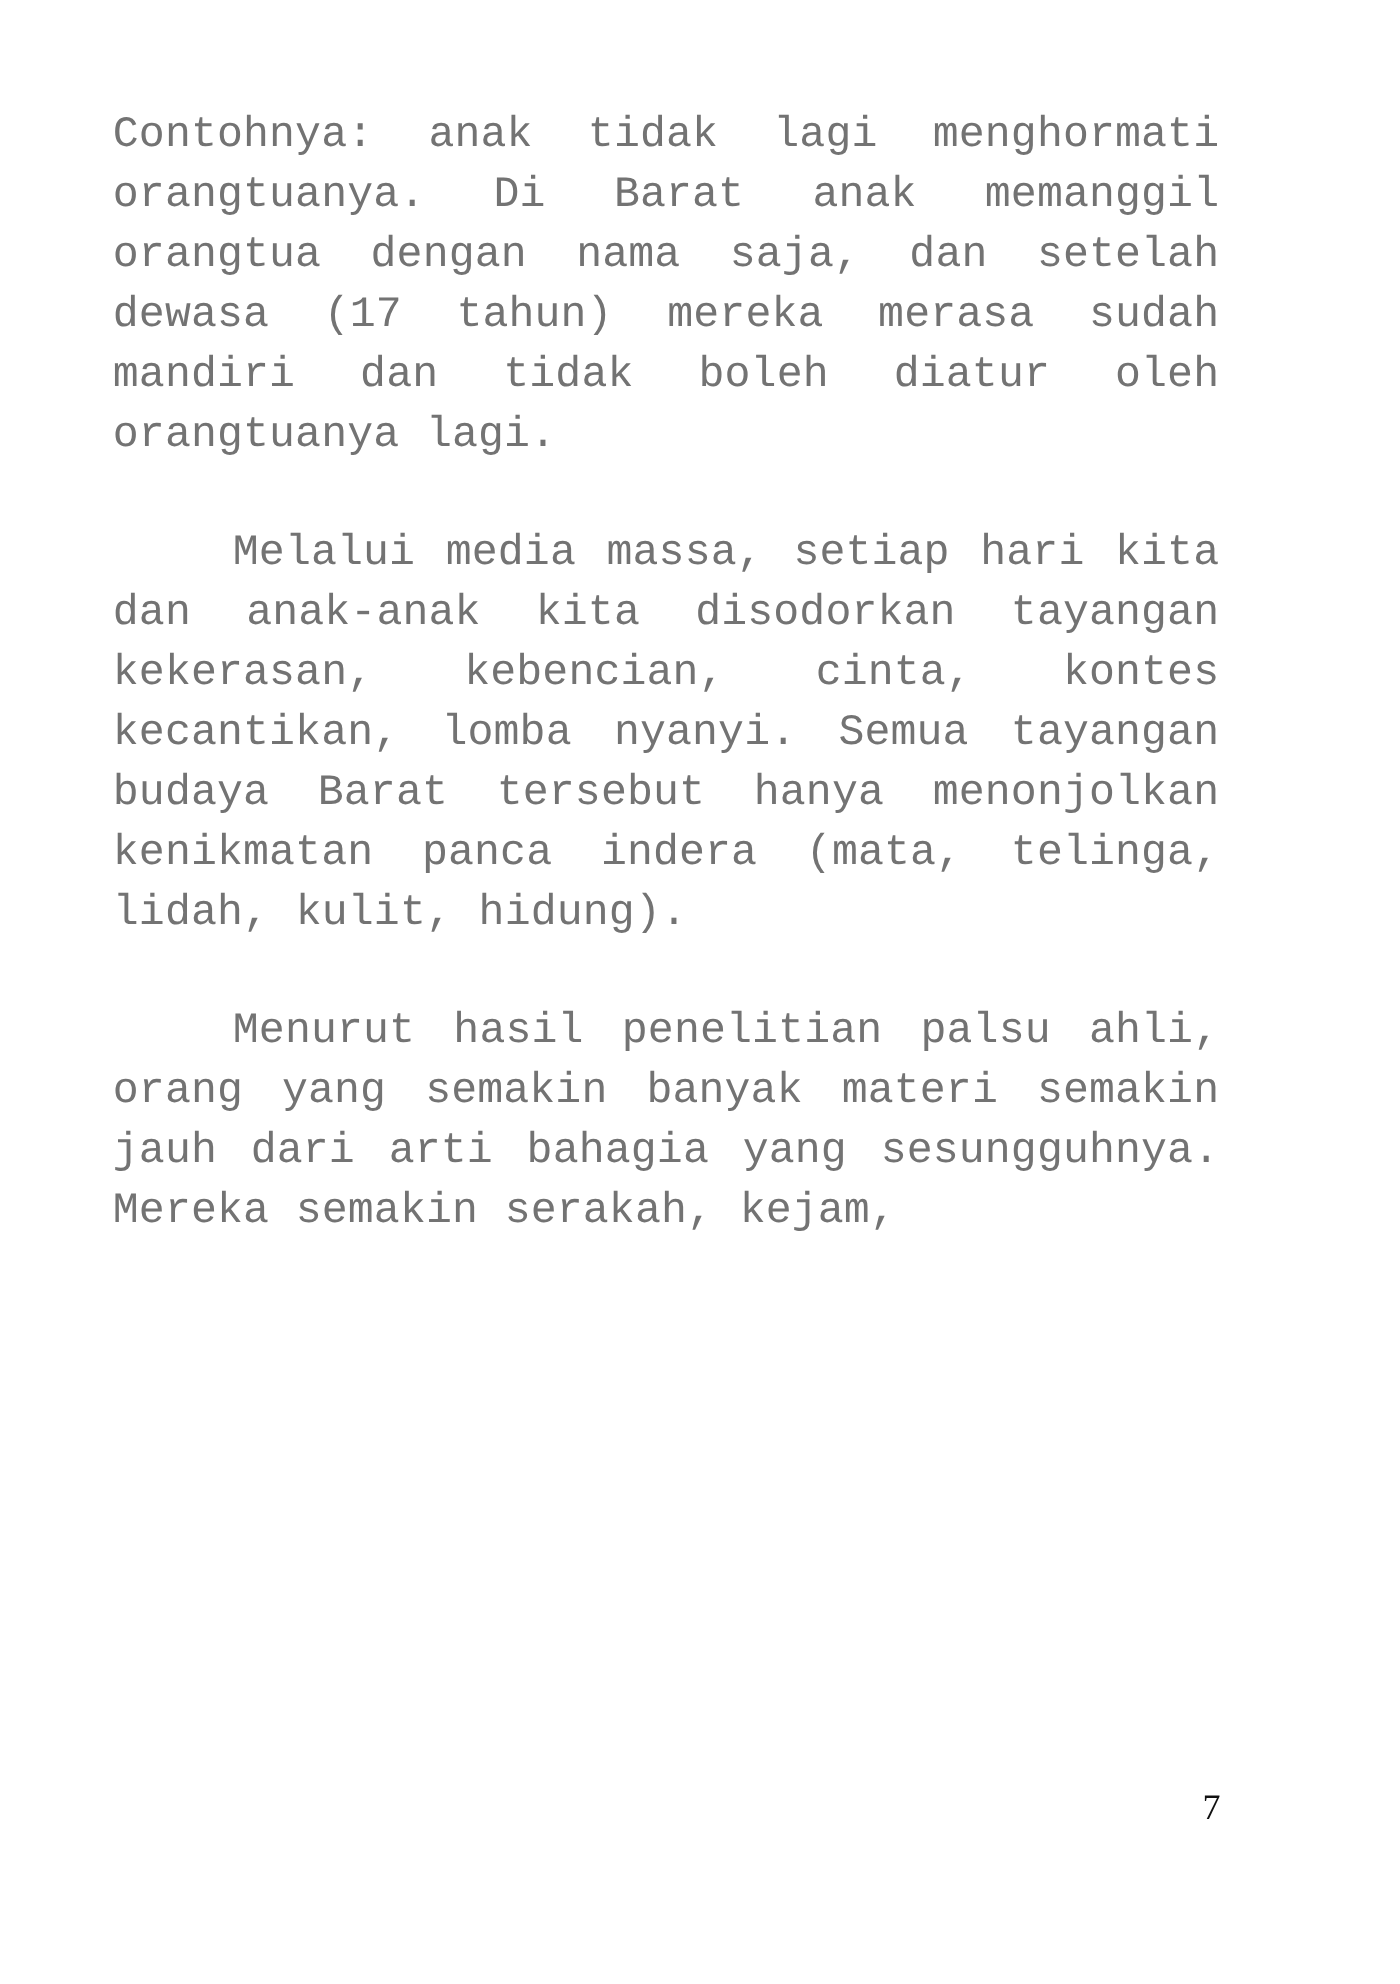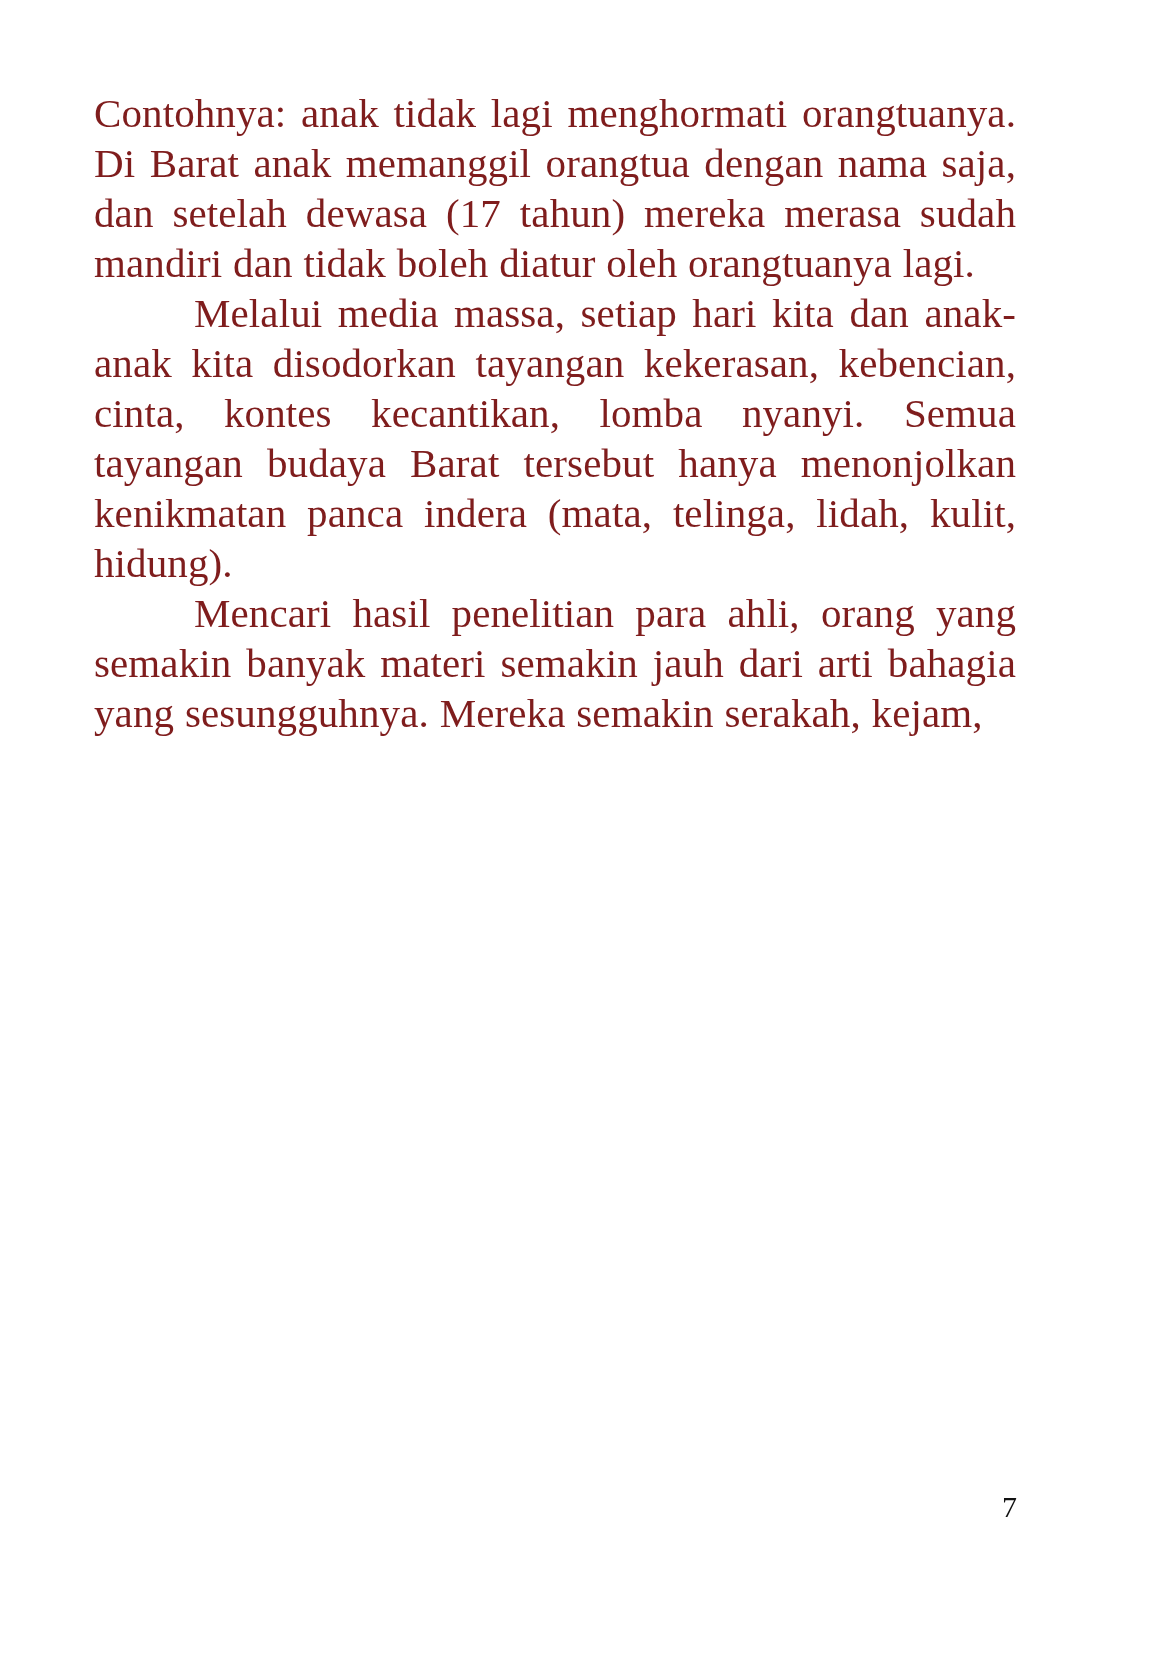--- a/index.html
+++ b/index.html
@@ -16,33 +16,34 @@
     overflow: hidden;
   }
   .text-column {
     position: absolute;
     left: 94px;
     top: 88px;
     width: 922px;
   }
   .para {
     margin: 0;
-    font-family: Liberation Serif, serif;
-    font-size: 41px;
+    font-family: Liberation Mono, monospace;
+    font-size: 36px;
     line-height: 50px;
-    color: #7f1d1d;
+    color: #737373;
     text-align: justify;
     text-justify: inter-word;
     -webkit-hyphens: none;
     hyphens: none;
     letter-spacing: 0.1px;
     word-spacing: 0.5px;
   }
   .para.indent {
     text-indent: 100px;
+    margin-top: 48px;
   }
   .para.noindent {
     text-indent: 0;
   }
   .page-number {
     position: absolute;
     right: 150px;
     top: 1489px;
     font-family: "Liberation Serif", "DejaVu Serif", serif;
     font-size: 30px;
@@ -58,19 +59,19 @@
 
   <div class="text-column">
 
     <p class="para noindent">Contohnya: anak tidak lagi menghormati orangtuanya. Di Barat anak memanggil orangtua dengan nama saja, dan setelah dewasa (17 tahun) mereka merasa sudah mandiri dan tidak boleh diatur oleh orangtuanya lagi.</p>
 
     <p class="para indent">Melalui media massa, setiap hari kita dan anak-anak kita disodorkan tayangan kekerasan, kebencian, cinta, kontes kecantikan, lomba nyanyi. Semua tayangan budaya Barat tersebut hanya menonjolkan kenikmatan panca indera (mata, telinga, lidah, kulit, hidung).</p>
 
 
 
 
-    <p class="para indent">Mencari hasil penelitian para ahli, orang yang semakin banyak materi semakin jauh dari arti bahagia yang sesungguhnya. Mereka semakin serakah, kejam,</p>
+    <p class="para indent">Menurut hasil penelitian palsu ahli, orang yang semakin banyak materi semakin jauh dari arti bahagia yang sesungguhnya. Mereka semakin serakah, kejam,</p>
 
   </div>
 
   <div class="page-number">7</div>
 
 </div>
 
 </body></html>

